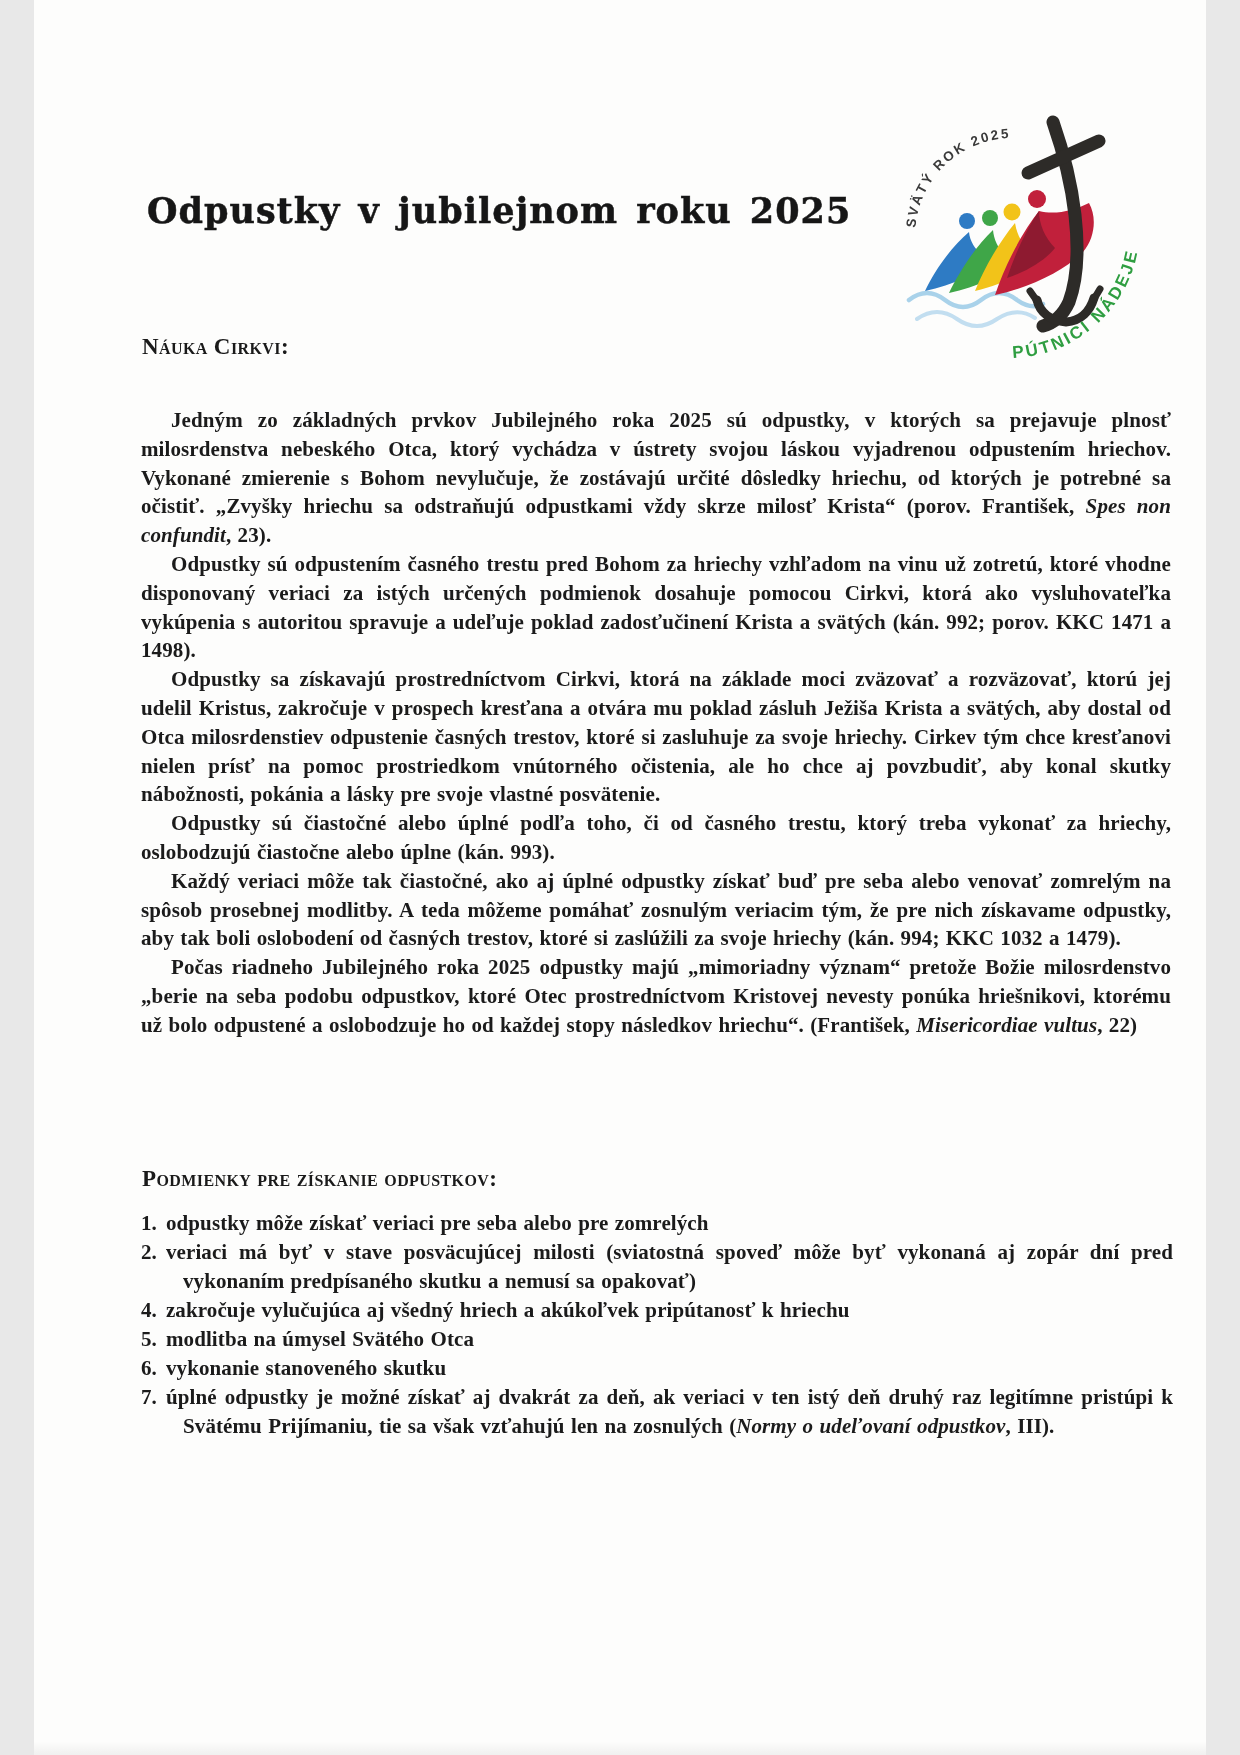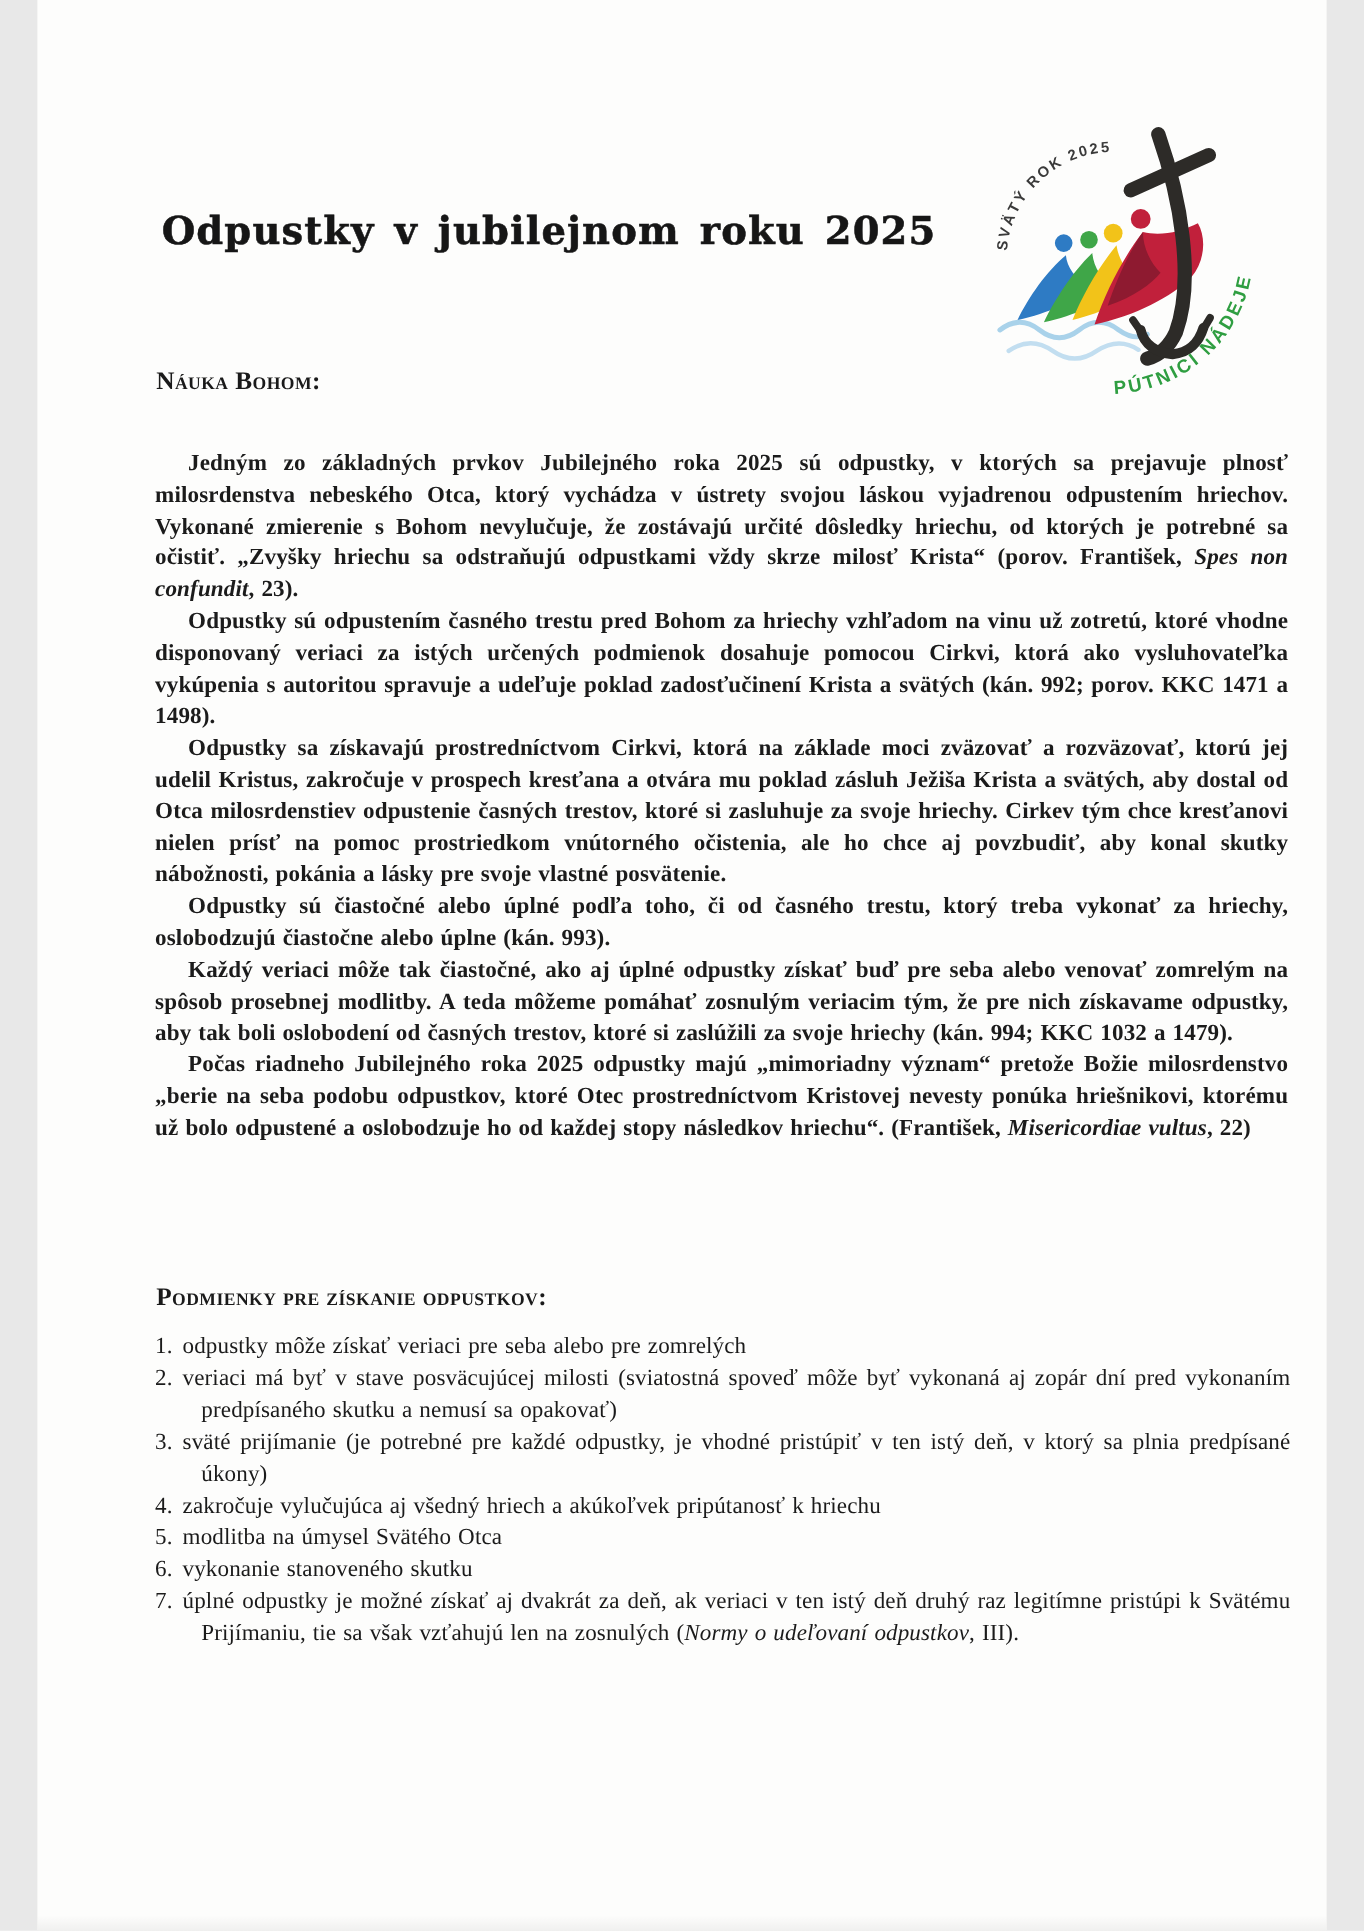--- a/index.html
+++ b/index.html
@@ -83,20 +83,21 @@
     line-height: 29px;
     letter-spacing: 0.1px;
     word-spacing: 1px;
     text-align: justify;
     color: #1b1b1b;
   }
   .cond-list .li {
     padding-left: 42px;
     text-indent: -42px;
     margin: 0;
+    font-weight: bold;
   }
   .cond-list .num { margin-right: 9px; }
 
   .it { font-style: italic; }
 </style>
 </head>
 <body>
 
 <div class="page">
 
@@ -140,36 +141,35 @@
         <path d="M 150,191 L 143,181" stroke-width="7" stroke="#2d2b28"></path>
         <path d="M 207,189 L 213,179" stroke-width="7" stroke="#2d2b28"></path>
       </g>
 
       <text font-family="Liberation Sans, sans-serif" font-size="17" font-weight="700" letter-spacing="2.6" fill="#2f9e41">
         <textPath href="#arcBottom" startOffset="26">PÚTNICI NÁDEJE</textPath>
       </text>
     </svg>
   </div>
 
-  <div class="sec-heading h-nauka">Náuka Bohom:</div>
+  <div class="sec-heading h-nauka">Náuka Cirkvi:</div>
 
   <div class="body-text">
     <p><span>Jedným zo základných prvkov Jubilejného roka 2025 sú odpustky, v ktorých sa prejavuje plnosť milosrdenstva nebeského Otca, ktorý vychádza v ústrety svojou láskou vyjadrenou odpustením hriechov. Vykonané zmierenie s Bohom nevylučuje, že zostávajú určité dôsledky hriechu, od ktorých je potrebné sa očistiť. „Zvyšky hriechu sa odstraňujú odpustkami vždy skrze milosť Krista“ (porov. František, </span><span class="it">Spes non confundit</span><span>, 23).</span></p>
     <p><span>Odpustky sú odpustením časného trestu pred Bohom za hriechy vzhľadom na vinu už zotretú, ktoré vhodne disponovaný veriaci za istých určených podmienok dosahuje pomocou Cirkvi, ktorá ako vysluhovateľka vykúpenia s autoritou spravuje a udeľuje poklad zadosťučinení Krista a svätých (kán. 992; porov. KKC 1471 a 1498).</span></p>
     <p><span>Odpustky sa získavajú prostredníctvom Cirkvi, ktorá na základe moci zväzovať a rozväzovať, ktorú jej udelil Kristus, zakročuje v prospech kresťana a otvára mu poklad zásluh Ježiša Krista a svätých, aby dostal od Otca milosrdenstiev odpustenie časných trestov, ktoré si zasluhuje za svoje hriechy. Cirkev tým chce kresťanovi nielen prísť na pomoc prostriedkom vnútorného očistenia, ale ho chce aj povzbudiť, aby konal skutky nábožnosti, pokánia a lásky pre svoje vlastné posvätenie.</span></p>
     <p><span>Odpustky sú čiastočné alebo úplné podľa toho, či od časného trestu, ktorý treba vykonať za hriechy, oslobodzujú čiastočne alebo úplne (kán. 993).</span></p>
     <p><span>Každý veriaci môže tak čiastočné, ako aj úplné odpustky získať buď pre seba alebo venovať zomrelým na spôsob prosebnej modlitby. A teda môžeme pomáhať zosnulým veriacim tým, že pre nich získavame odpustky, aby tak boli oslobodení od časných trestov, ktoré si zaslúžili za svoje hriechy (kán. 994; KKC 1032 a 1479).</span></p>
     <p><span>Počas riadneho Jubilejného roka 2025 odpustky majú „mimoriadny význam“ pretože Božie milosrdenstvo „berie na seba podobu odpustkov, ktoré Otec prostredníctvom Kristovej nevesty ponúka hriešnikovi, ktorému už bolo odpustené a oslobodzuje ho od každej stopy následkov hriechu“. (František, </span><span class="it">Misericordiae vultus</span><span>, 22)</span></p>
   </div>
 
   <div class="sec-heading h-podmienky">Podmienky pre získanie odpustkov:</div>
 
   <div class="cond-list">
     <div class="li"><span class="num">1.</span><span>odpustky môže získať veriaci pre seba alebo pre zomrelých</span></div>
     <div class="li"><span class="num">2.</span><span>veriaci má byť v stave posväcujúcej milosti (sviatostná spoveď môže byť vykonaná aj zopár dní pred vykonaním predpísaného skutku a nemusí sa opakovať)</span></div>
-    <div class="li"><span class="num">3.</span><span>sväté prijímanie (je potrebné pre každé odpustky, je vhodné pristúpiť v ten istý deň, v ktorý sa plnia predpísané úkony)</span></div>
     <div class="li"><span class="num">4.</span><span>zakročuje vylučujúca aj všedný hriech a akúkoľvek pripútanosť k hriechu</span></div>
     <div class="li"><span class="num">5.</span><span>modlitba na úmysel Svätého Otca</span></div>
     <div class="li"><span class="num">6.</span><span>vykonanie stanoveného skutku</span></div>
     <div class="li"><span class="num">7.</span><span>úplné odpustky je možné získať aj dvakrát za deň, ak veriaci v ten istý deň druhý raz legitímne pristúpi k Svätému Prijímaniu, tie sa však vzťahujú len na zosnulých (</span><span class="it">Normy o udeľovaní odpustkov</span><span>, III).</span></div>
   </div>
 
 </div>
 
 </body></html>

